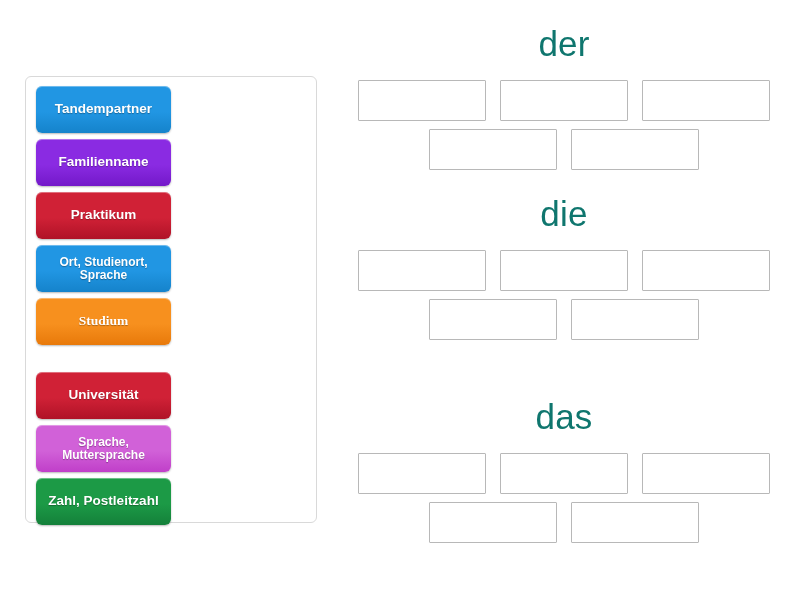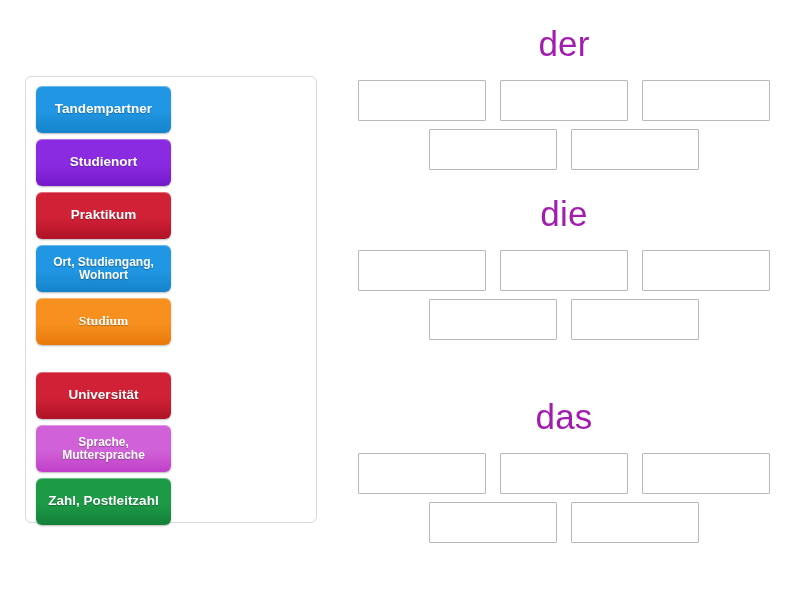--- a/index.html
+++ b/index.html
@@ -69,21 +69,21 @@
     width: 448px;
   }
   #group-der { top: 26px; }
   #group-die { top: 196px; }
   #group-das { top: 399px; }
 
   .group-title {
     text-align: center;
     font-size: 35px;
     font-weight: normal;
-    color: #a21caf;
+    color: #0f766e;
     line-height: 1;
     margin: 0 0 19px 0;
     letter-spacing: 0.2px;
     font-family: "Liberation Sans", sans-serif;
   }
 
   .slot-row {
     display: flex;
     justify-content: center;
     gap: 14px;
@@ -99,23 +99,23 @@
     border-radius: 1px;
   }
 </style>
 </head>
 <body>
 
 <div id="app">
 
   <div class="word-bank" id="word-bank">
       <div class="tile" style="background: linear-gradient(rgb(33, 150, 227) 0%, rgb(33, 150, 227) 55%, rgb(21, 131, 203) 100%);">Tandempartner</div>
-      <div class="tile" style="background: linear-gradient(rgb(138, 43, 226) 0%, rgb(138, 43, 226) 55%, rgb(115, 24, 201) 100%);">Studienort</div>
+      <div class="tile" style="background: linear-gradient(rgb(138, 43, 226) 0%, rgb(138, 43, 226) 55%, rgb(115, 24, 201) 100%);">Familienname</div>
       <div class="tile" style="background: linear-gradient(rgb(208, 33, 54) 0%, rgb(208, 33, 54) 55%, rgb(176, 18, 39) 100%);">Praktikum</div>
-      <div class="tile small" style="background: linear-gradient(rgb(33, 150, 227) 0%, rgb(33, 150, 227) 55%, rgb(21, 131, 203) 100%);">Ort, Studiengang, Wohnort</div>
+      <div class="tile small" style="background: linear-gradient(rgb(33, 150, 227) 0%, rgb(33, 150, 227) 55%, rgb(21, 131, 203) 100%);">Ort, Studienort, Sprache</div>
       <div class="tile" style="background: linear-gradient(rgb(247, 144, 30) 0%, rgb(247, 144, 30) 55%, rgb(232, 121, 10) 100%); font-family: Liberation Serif, serif;">Studium</div>
       <div class="tile" style="background: linear-gradient(rgb(208, 33, 54) 0%, rgb(208, 33, 54) 55%, rgb(176, 18, 39) 100%); margin-top: 24px;">Universität</div>
       <div class="tile small" style="background: linear-gradient(rgb(209, 97, 216) 0%, rgb(209, 97, 216) 55%, rgb(192, 63, 201) 100%);">Sprache, Muttersprache</div>
       <div class="tile" style="background: linear-gradient(rgb(28, 154, 70) 0%, rgb(28, 154, 70) 55%, rgb(20, 128, 58) 100%);">Zahl, Postleitzahl</div>
     </div>
 
   <div class="group" id="group-der">
     <div class="group-title">der</div>
     <div class="slot-rows">
         <div class="slot-row">

